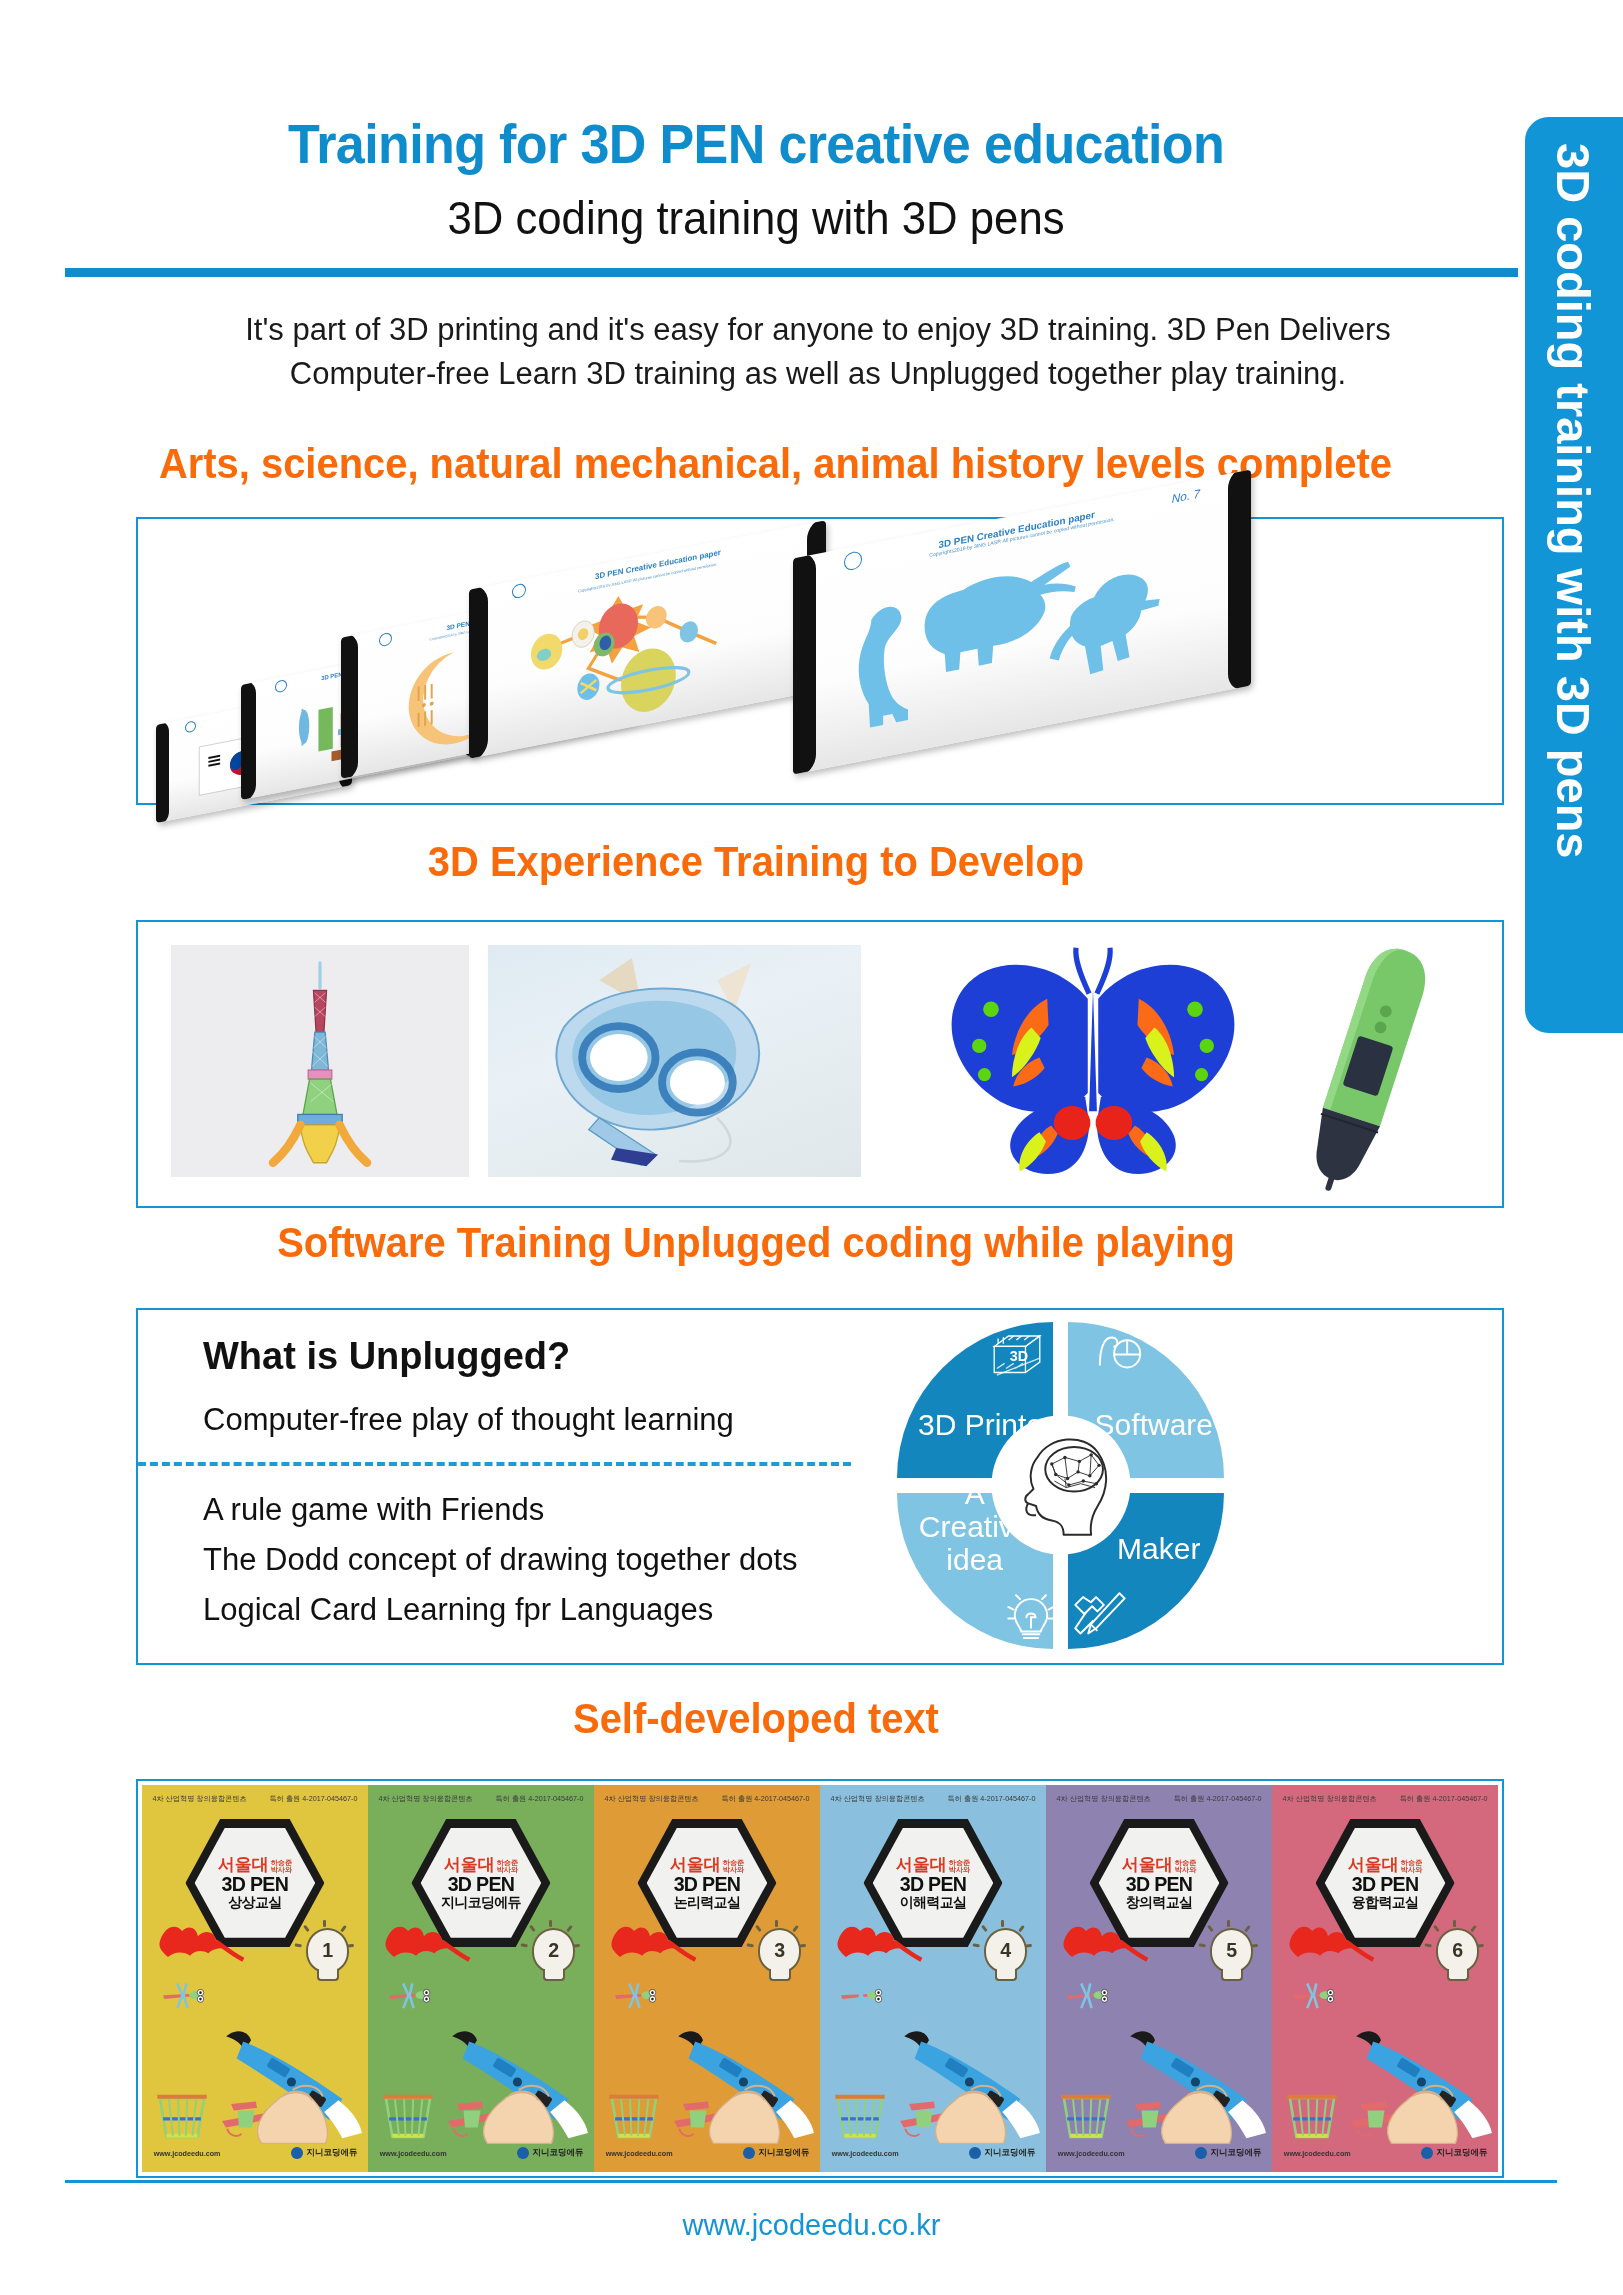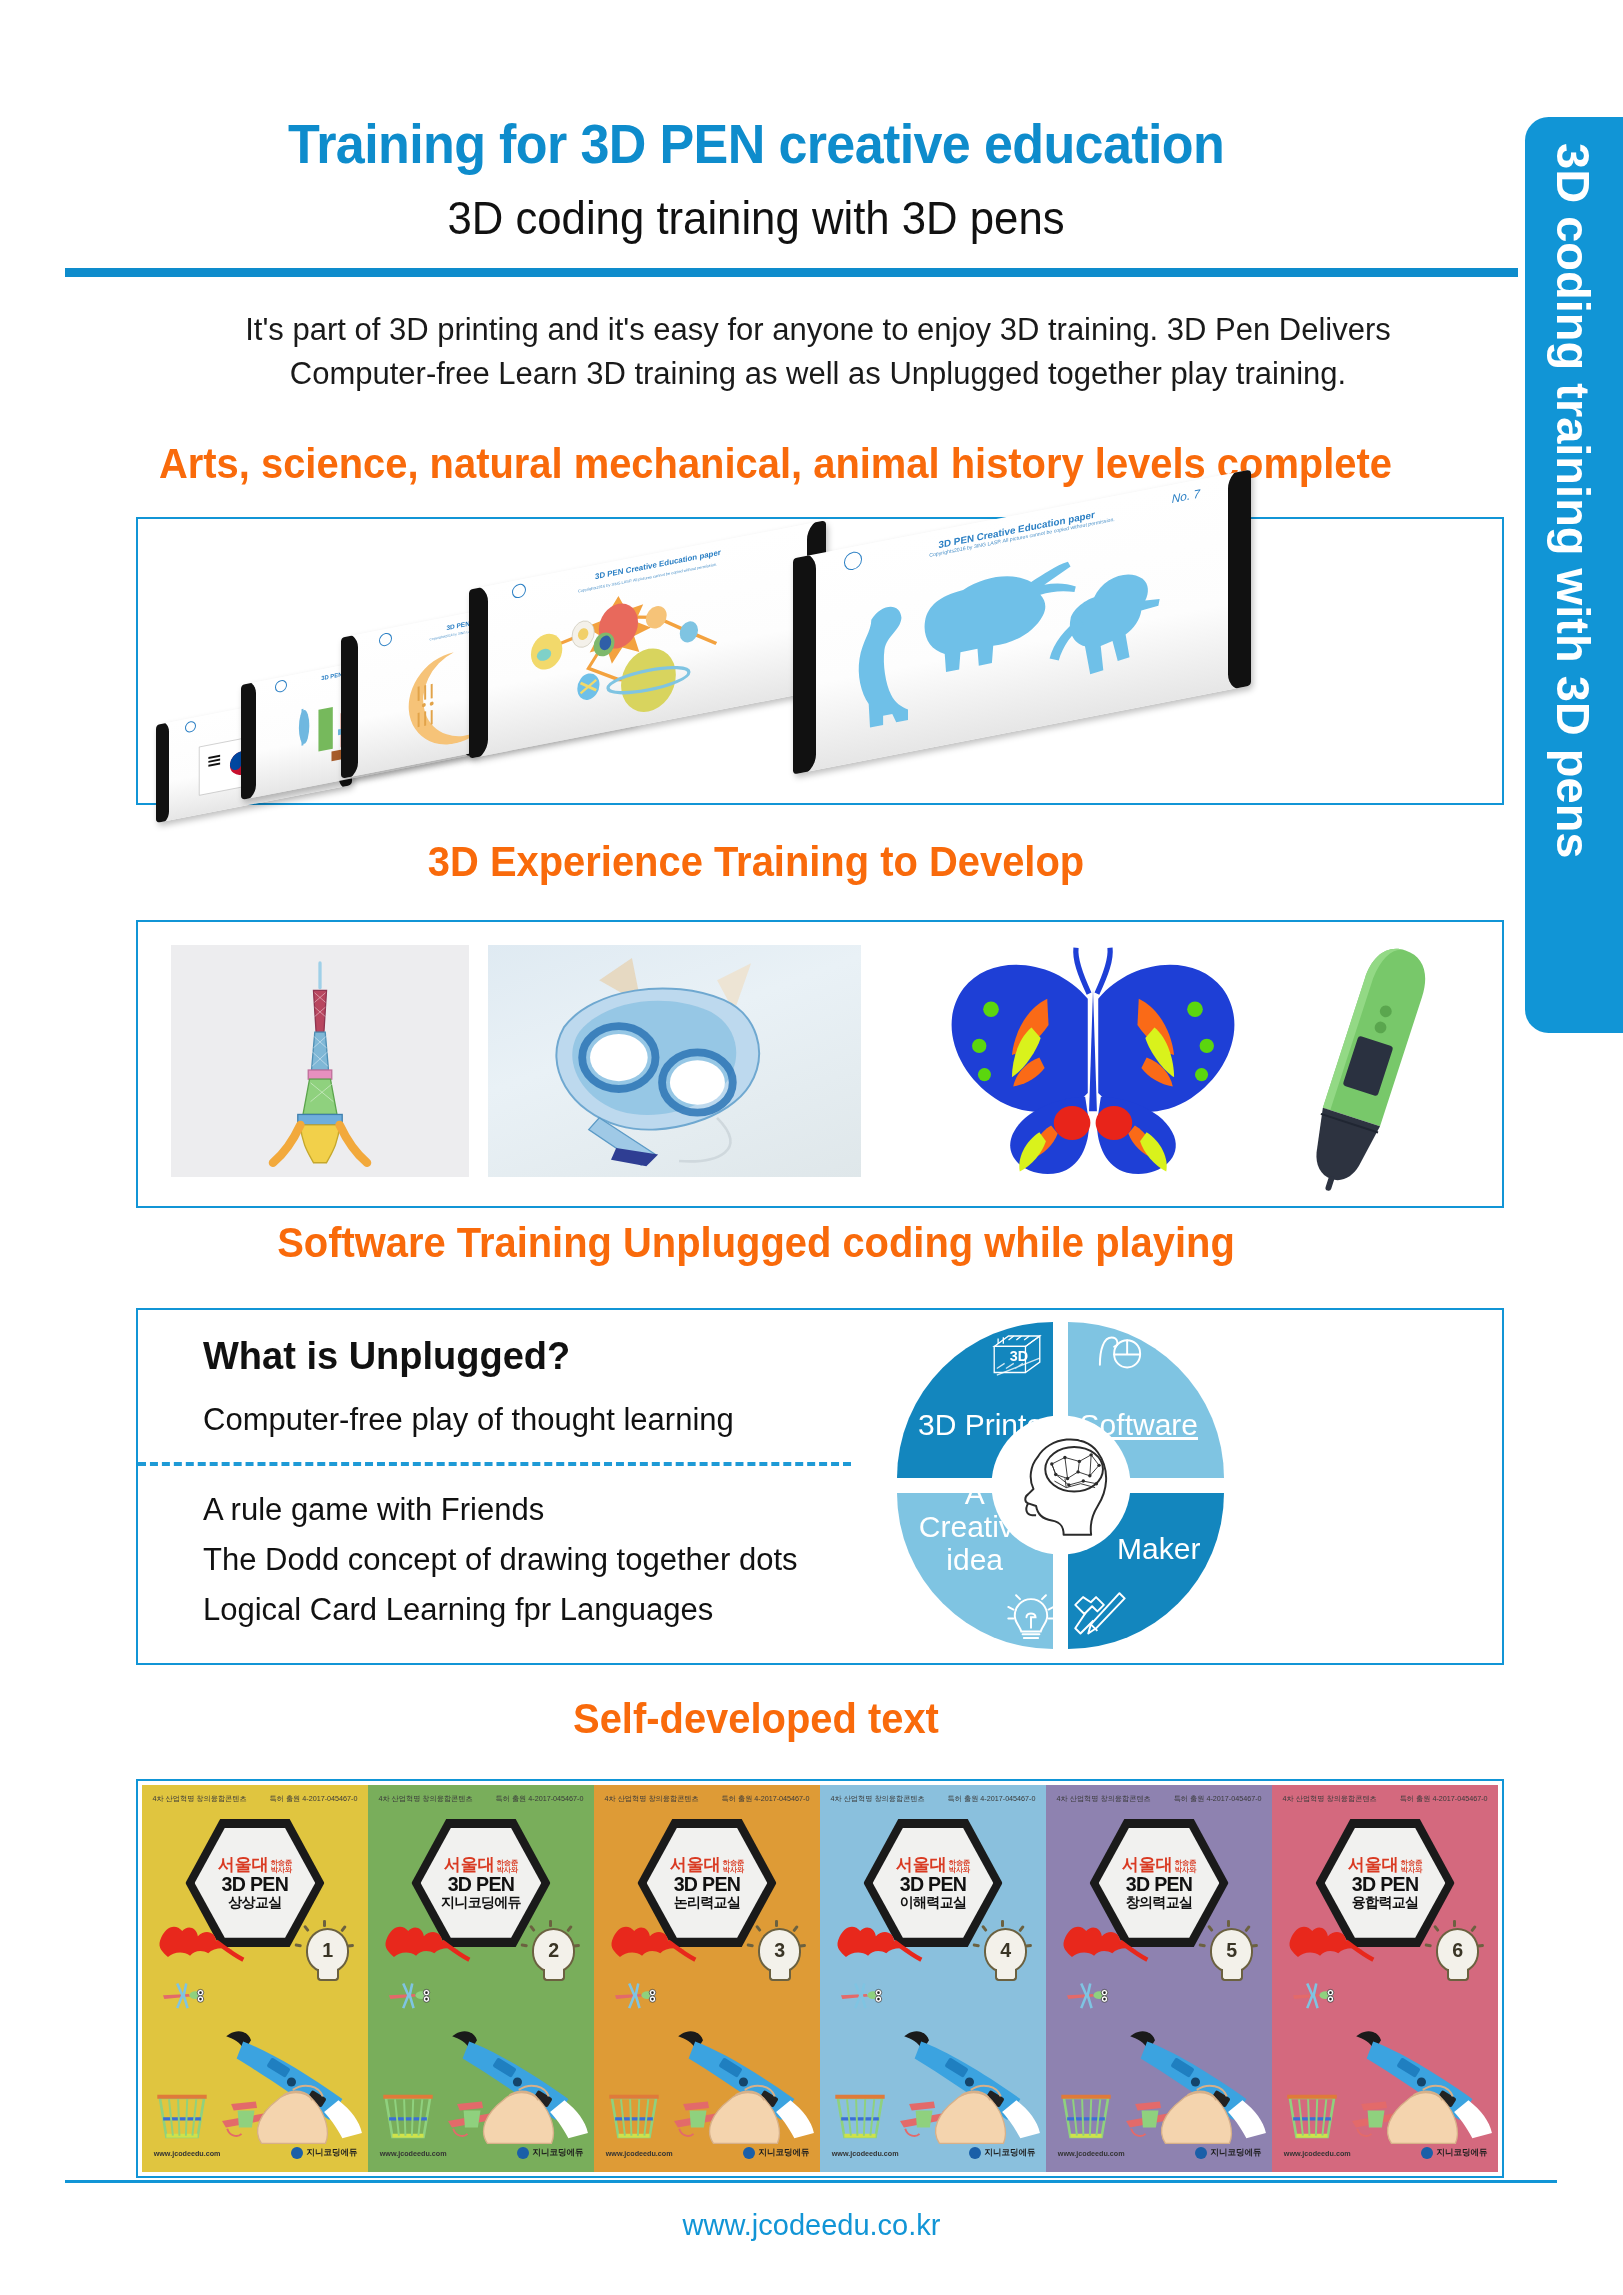--- a/index.html
+++ b/index.html
@@ -80,21 +80,21 @@
 
   
   #circle-wrap{position:absolute;left:759px;top:11.8px;width:327px;height:327px;}
   .quad{position:absolute;width:156px;height:156px;}
   .q-tl{left:0;top:0;background:#1386BE;border-radius:156px 0 0 0;}
   .q-tr{right:0;top:0;background:#7FC4E2;border-radius:0 156px 0 0;}
   .q-bl{left:0;bottom:0;background:#7FC4E2;border-radius:0 0 0 156px;}
   .q-br{right:0;bottom:0;background:#1386BE;border-radius:0 0 156px 0;}
   .q-lab{position:absolute;color:#fff;font-size:30px;line-height:1.1;white-space:nowrap;}
   #lab-printer{left:21px;top:86px;}
-  #lab-software{right:26px;top:86px;text-decoration:underline;}
+  #lab-software{right:11px;top:86px;}
   #lab-idea{left:15.7px;bottom:73px;text-align:center;white-space:normal;width:124px;}
   #lab-maker{right:23.6px;bottom:84px;}
   #circ-center{position:absolute;left:50%;top:50%;transform:translate(-50%,-50%);
      width:139px;height:139px;border-radius:50%;background:#fff;}
   .q-icon{position:absolute;}
 
   
   #panel-books{left:136px;top:1779px;width:1368px;height:399px;}
   #books-row{position:absolute;left:3.9px;top:3.9px;right:3.9px;bottom:3.9px;display:flex;}
   .book{flex:1 1 0;position:relative;overflow:hidden;}

